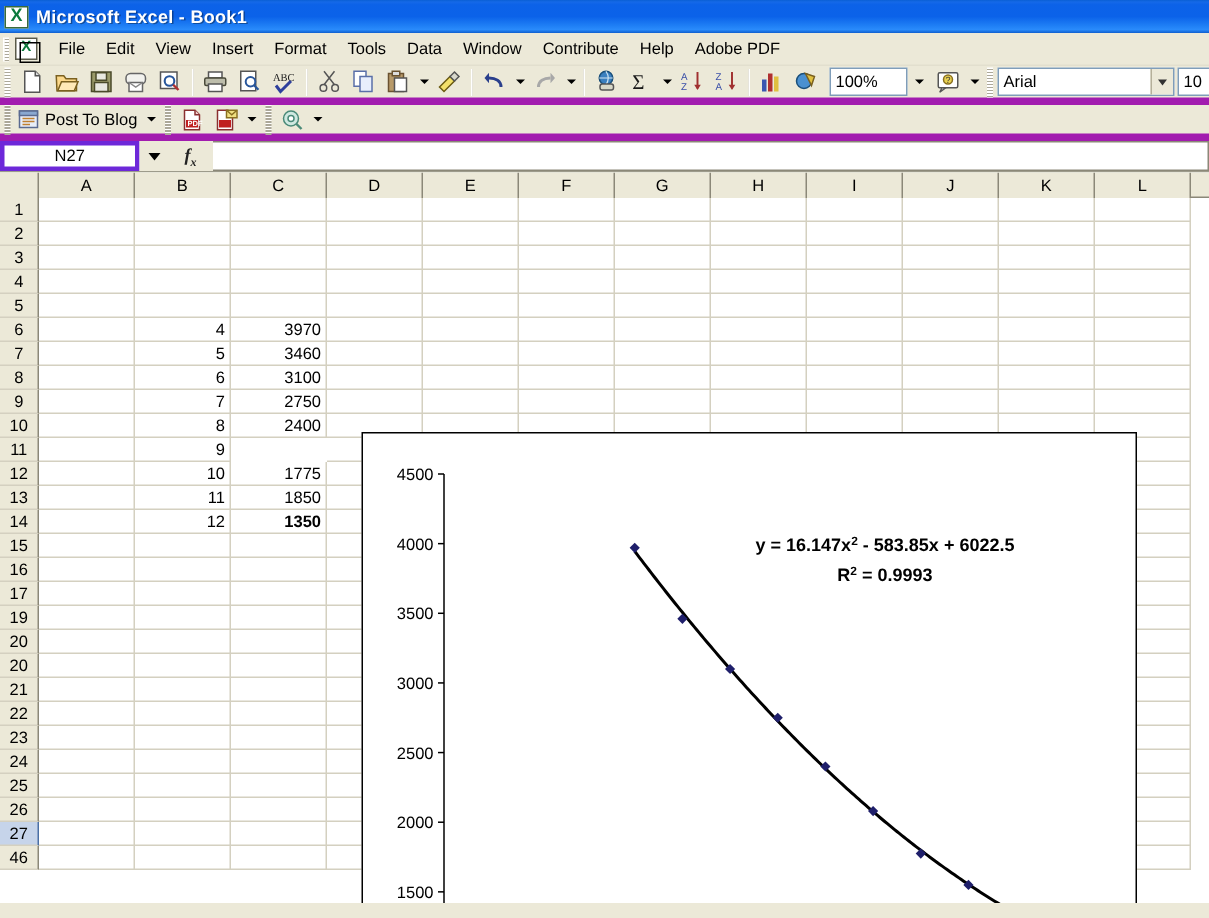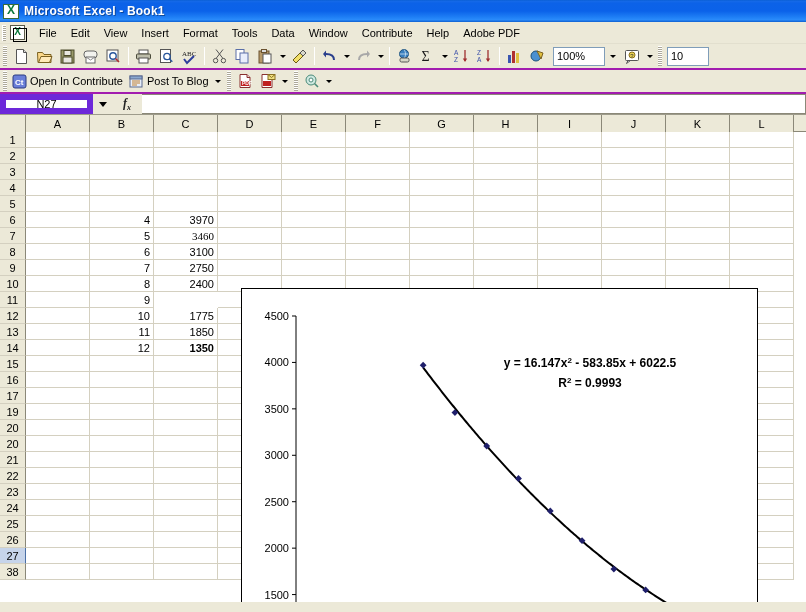--- a/index.html
+++ b/index.html
@@ -83,21 +83,21 @@
     padding: 2px 7px;
     white-space: nowrap;
     cursor: default;
   }
 
   
   .toolbar {
     height: 26px;
     background: #ece9d8;
     display: flex; align-items: center;
-    border-bottom: 2px solid #a21caf;
+    border-bottom: 5px solid #a21caf;
   }
   .tgrip {
     width: 4px; height: 20px; margin: 0 3px;
     background: repeating-linear-gradient(to bottom,#fff 0 1px,#aca899 1px 2px);
     flex: 0 0 auto;
   }
   .tbtn {
     width: 23px; height: 22px;
     display: flex; align-items: center; justify-content: center;
     flex: 0 0 auto;
@@ -155,21 +155,21 @@
   
   .formulabar {
     height: 21px;
     background: #ece9d8;
     display: flex; align-items: stretch;
     border-bottom: 1px solid #9d9b8b;
   }
   .namebox {
     width: 93px;
     background: #fff;
-    border: 6px solid #6d28d9;
+    border: 3px solid #6d28d9;
     display: flex; align-items: center; justify-content: center;
     font: 11px "Liberation Sans", sans-serif;
     flex: 0 0 auto;
   }
   .namebox-arrow {
     width: 19px;
     background: #ece9d8;
     display: flex; align-items: center; justify-content: center;
     flex: 0 0 auto;
   }
@@ -446,38 +446,33 @@
         <rect x="1.5" y="2.5" width="13" height="10" rx="1" fill="#fff" stroke="#555"></rect>
         <path d="M4 12.5l-1.5 3 4-3z" fill="#fff" stroke="#555"></path>
         <circle cx="8" cy="7" r="3" fill="#e8d050" stroke="#8a7020"></circle>
         <text x="6.3" y="9.5" font-size="6" font-family="Liberation Sans, sans-serif" fill="#333">?</text>
       </svg>
   </span>
   <span class="tdrop"></span>
 
   <span class="tgrip"></span>
 
+  <span class="combo" style="width:118px;">
+    <span class="cv">Arial</span>
+    <span class="carrow"></span>
+  </span>
   <span class="combo" style="width:42px;margin-left:2px;">
     <span class="cv">10</span>
 
   </span>
 </div>
 
 <div class="toolbar" style="height:24px;">
   <span class="tgrip"></span>
 
-  <span class="tbtn-text">
-    <span class="ic">
-      <svg width="15" height="15" viewBox="0 0 15 15">
-          <rect x="1" y="1" width="13" height="13" rx="2" fill="#6a7fd8" stroke="#2a3a80"></rect>
-          <text x="3" y="11" font-size="8" font-weight="bold" font-family="Liberation Sans, sans-serif" fill="#fff">Ct</text>
-        </svg>
-    </span>
-    <span>Open In Contribute</span>
-  </span>
 
 
   <span class="tbtn-text">
     <span class="ic">
       <svg width="15" height="15" viewBox="0 0 15 15">
           <rect x="1" y="2" width="12" height="11" fill="#e8eef8" stroke="#5a6a90"></rect>
           <rect x="1" y="2" width="12" height="3" fill="#8aa8d0" stroke="#5a6a90"></rect>
           <path d="M3 7h8M3 9h8M3 11h5" stroke="#c08030"></path>
         </svg>
     </span>
@@ -570,21 +565,21 @@
         <div class="rowhead">19</div>
         <div class="rowhead">20</div>
         <div class="rowhead">20</div>
         <div class="rowhead">21</div>
         <div class="rowhead">22</div>
         <div class="rowhead">23</div>
         <div class="rowhead">24</div>
         <div class="rowhead">25</div>
         <div class="rowhead">26</div>
         <div class="rowhead sel">27</div>
-        <div class="rowhead">38</div>
+        <div class="rowhead">46</div>
       </div>
     <div class="cells-col" id="cellrows">
         <div class="cellrow">
           <div class="cell" style="width: 64px;"></div>
           <div class="cell" style="width: 64px;"></div>
           <div class="cell" style="width: 64px;"></div>
           <div class="cell" style="width: 64px;"></div>
           <div class="cell" style="width: 64px;"></div>
           <div class="cell" style="width: 64px;"></div>
           <div class="cell" style="width: 64px;"></div>
@@ -660,21 +655,21 @@
           <div class="cell" style="width: 64px;"></div>
           <div class="cell" style="width: 64px;"></div>
           <div class="cell" style="width: 64px;"></div>
           <div class="cell" style="width: 64px;"></div>
           <div class="cell" style="width: 64px;"></div>
           <div class="cell" style="width: 64px;"></div>
         </div>
         <div class="cellrow">
           <div class="cell" style="width: 64px;"></div>
           <div class="cell" style="width: 64px;">5</div>
-          <div class="cell" style="width: 64px; font-family: Liberation Serif, serif;">3460</div>
+          <div class="cell" style="width: 64px;">3460</div>
           <div class="cell" style="width: 64px;"></div>
           <div class="cell" style="width: 64px;"></div>
           <div class="cell" style="width: 64px;"></div>
           <div class="cell" style="width: 64px;"></div>
           <div class="cell" style="width: 64px;"></div>
           <div class="cell" style="width: 64px;"></div>
           <div class="cell" style="width: 64px;"></div>
           <div class="cell" style="width: 64px;"></div>
           <div class="cell" style="width: 64px;"></div>
         </div>

